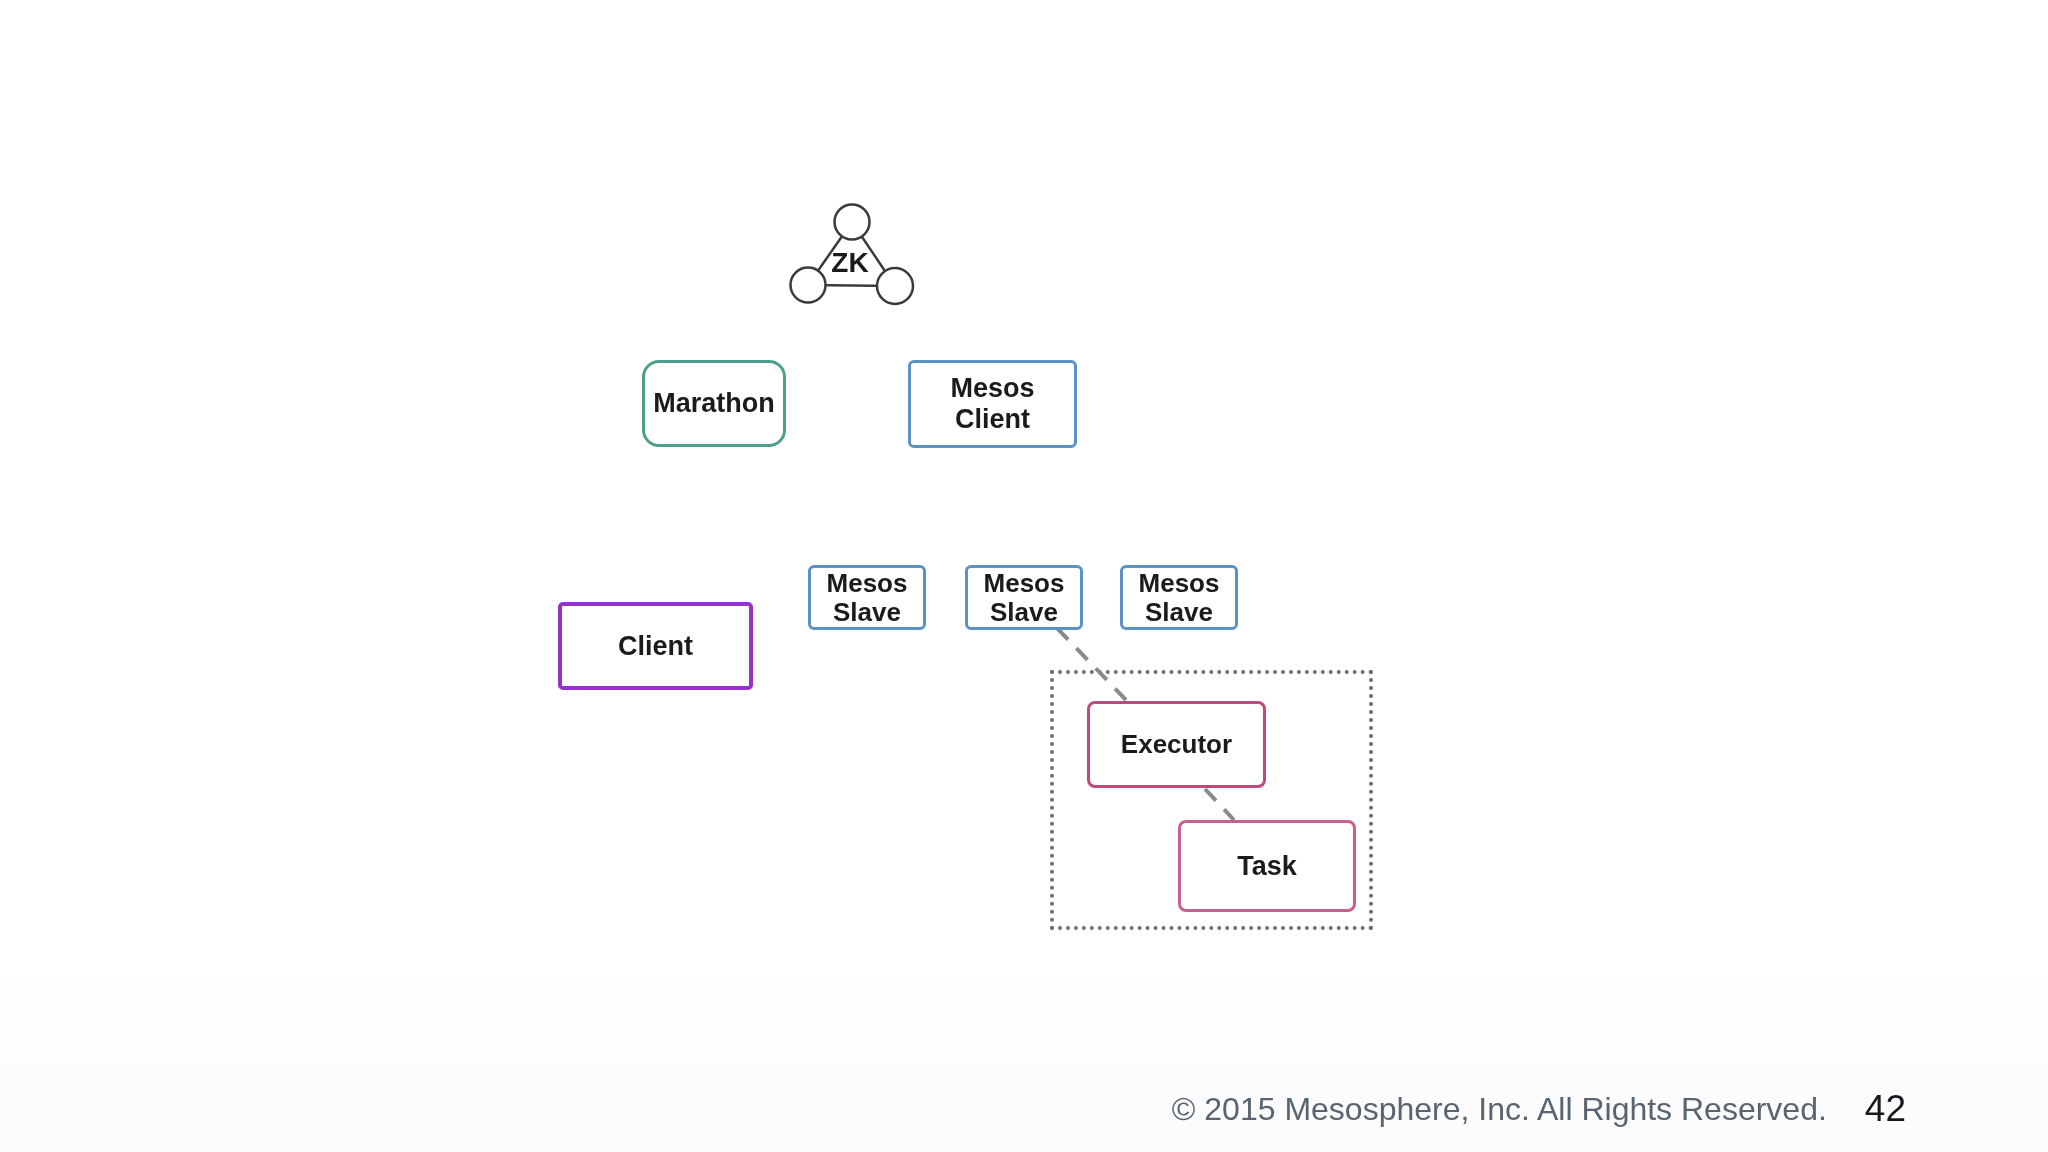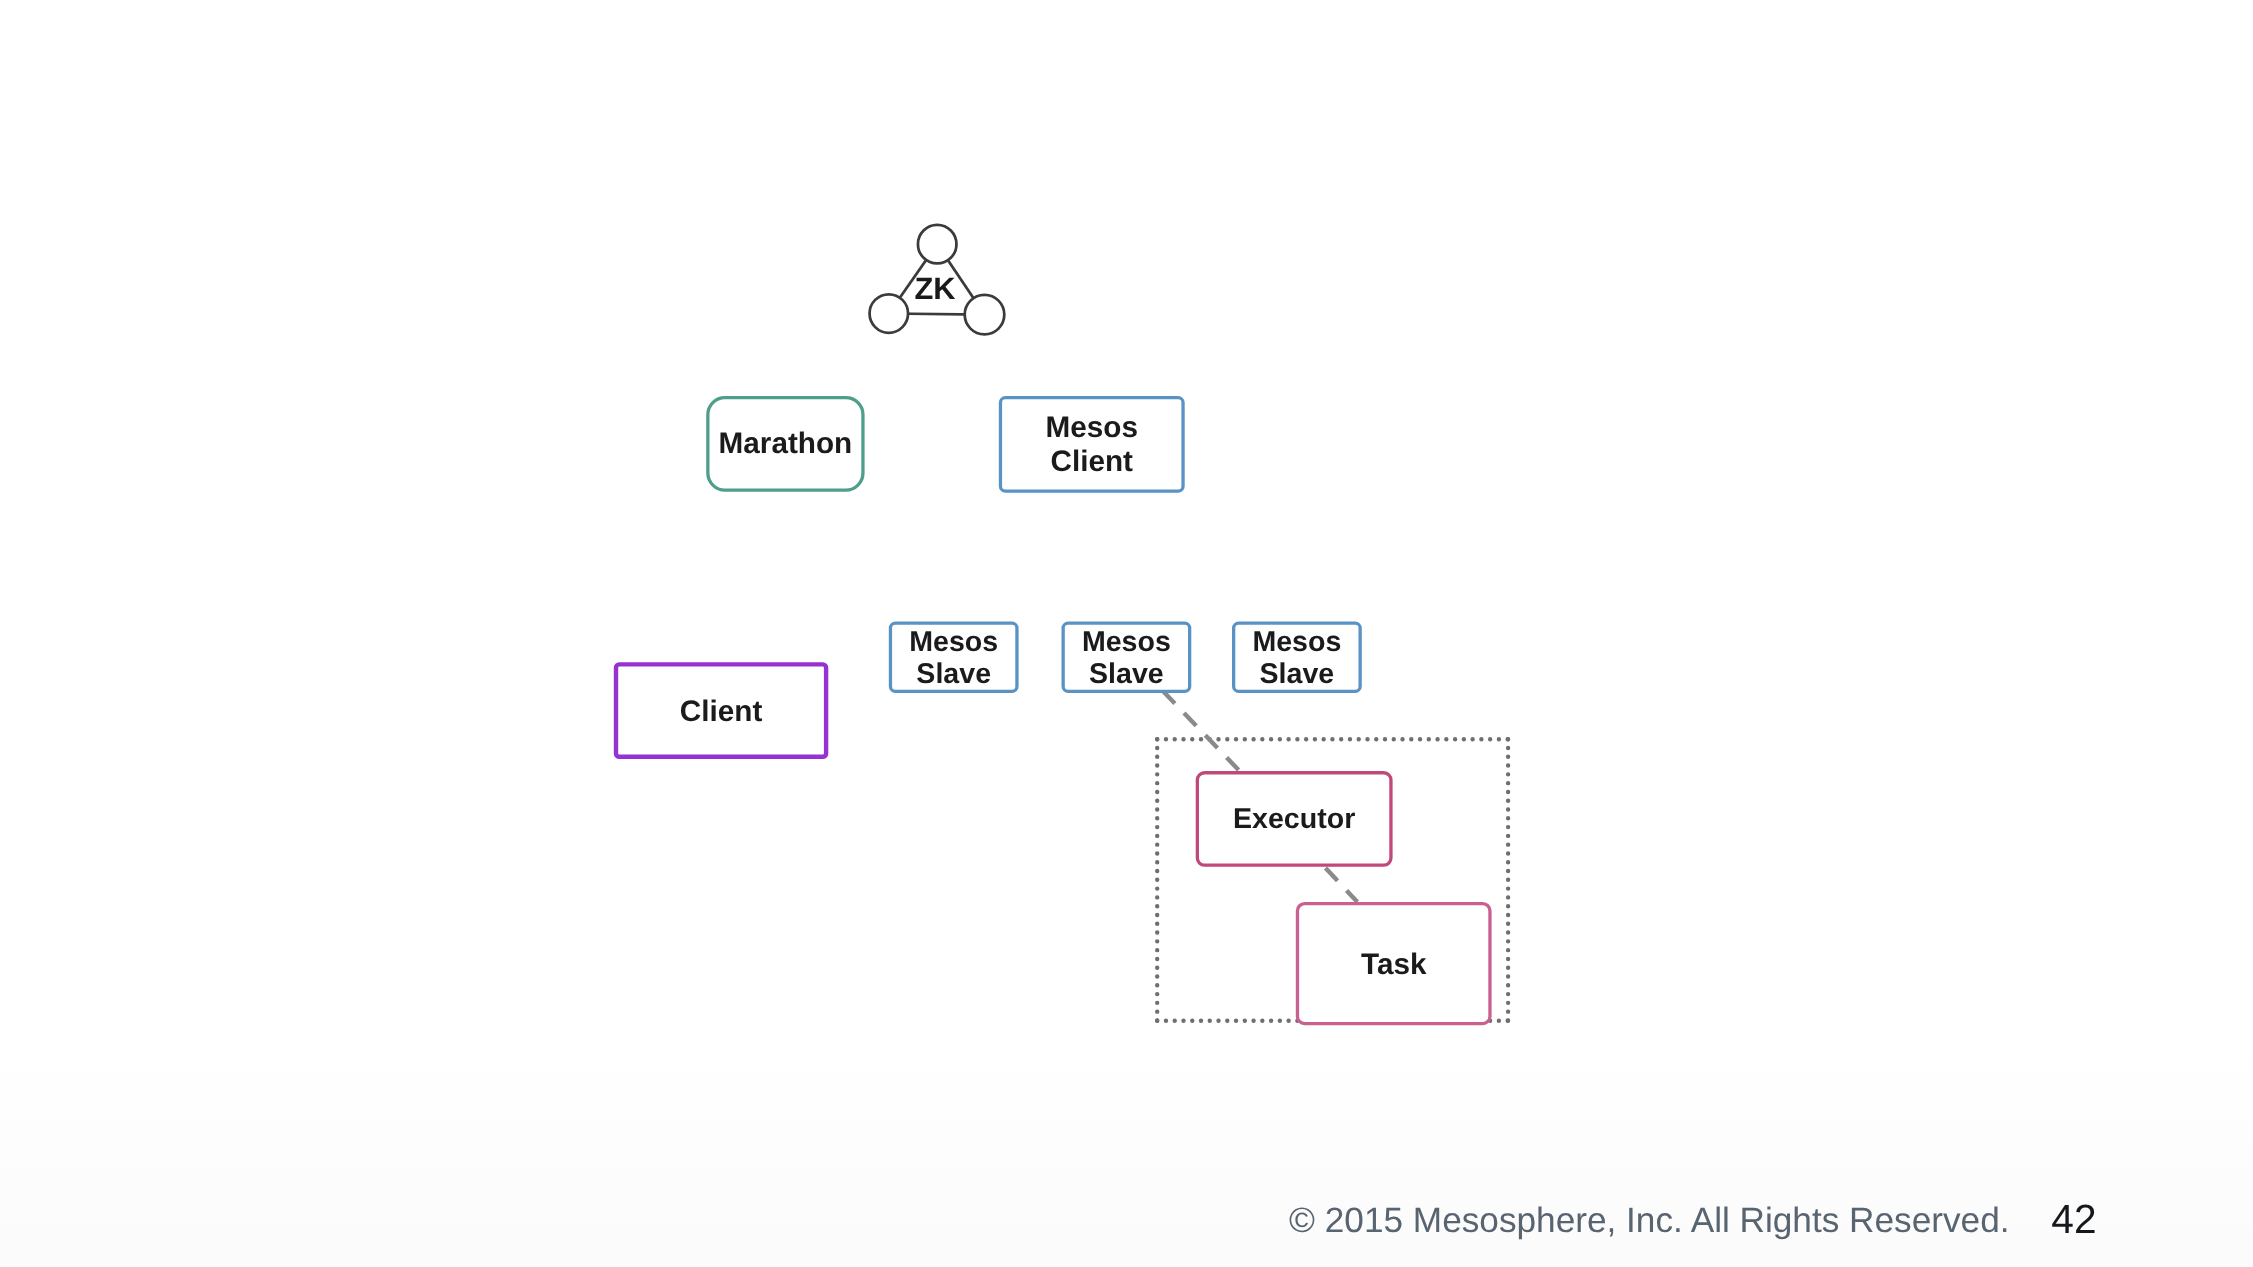--- a/index.html
+++ b/index.html
@@ -26,21 +26,21 @@
     z-index:3;
   }
   .node-marathon   { left:598px;  top:360px; width:144px; height:87px; border:3px solid #4f9e8c; border-radius:17px; font-size:27px;margin-left:44px; }
   .node-master     { left:908px;  top:360px; width:169px; height:88px; border:3px solid #5b92c4; border-radius:6px; font-size:27px; line-height:31px; }
   .node-slave      { top:565px; width:118px; height:65px; border:3px solid #5b92c4; border-radius:6px; font-size:26px; line-height:29px; }
   .node-slave-1    { left:808px; }
   .node-slave-2    { left:965px; }
   .node-slave-3    { left:1120px; }
   .node-client     { left:558px;  top:602px; width:195px; height:88px; border:4px solid #9632d2; border-radius:5px; font-size:27px; }
   .node-executor   { left:1087px; top:701px; width:179px; height:87px; border:3px solid #c0487a; border-radius:8px; font-size:26px; }
-  .node-task       { left:1178px; top:820px; width:178px; height:112px; border:3px solid #c9608f; border-radius:8px; font-size:27px; }
+  .node-task       { left:1178px; top:820px; width:178px; height:92px; border:3px solid #c9608f; border-radius:8px; font-size:27px; }
 
   
   .slave-group {
     position:absolute;
     left:1050px; top:670px; width:323px; height:260px;
     border:4px dotted #6f6f6f;
     box-sizing:border-box;
     z-index:1;
     background:transparent;
   }

